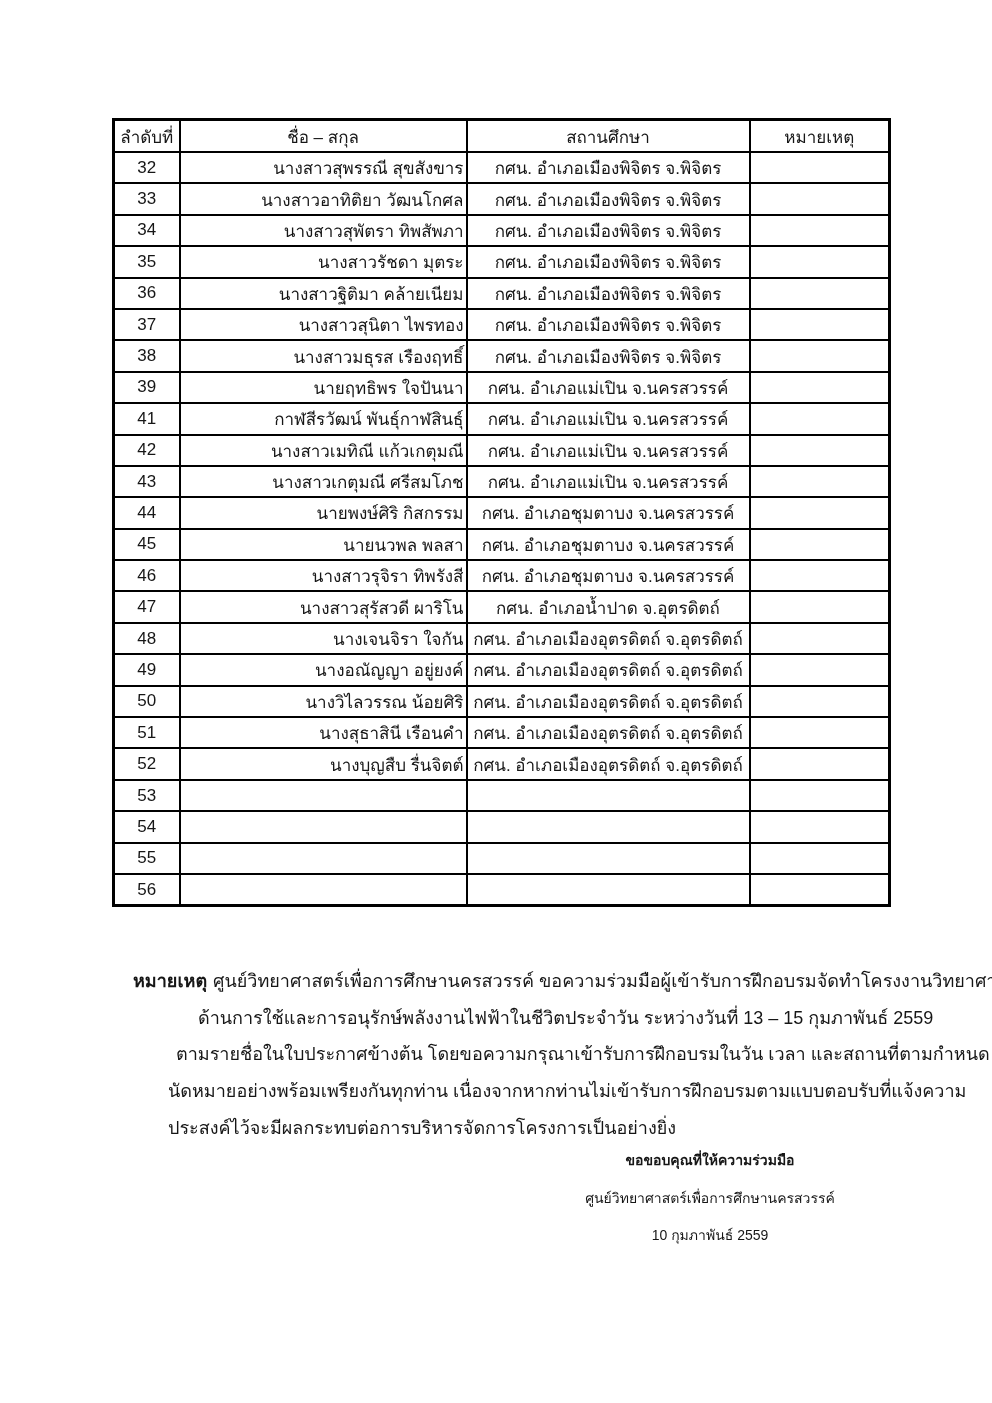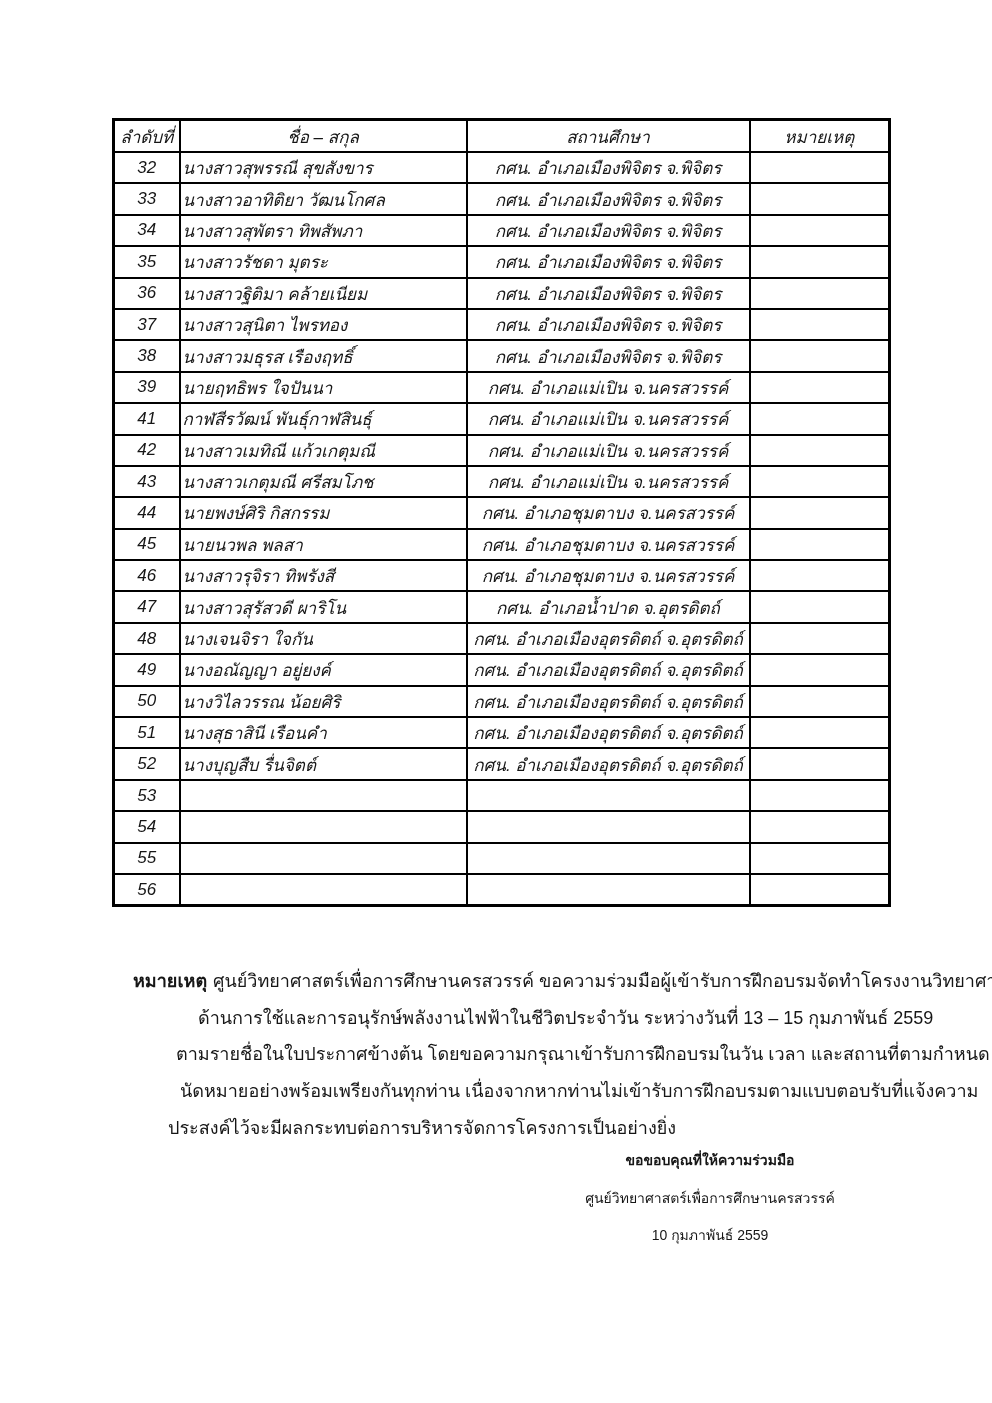--- a/index.html
+++ b/index.html
@@ -7,38 +7,37 @@
     width:992px;height:1403px;background:#ffffff;position:relative;
     font-family:"Liberation Sans","DejaVu Sans",sans-serif;
     color:#161616;
   }
   .page{position:absolute;inset:0;background:#fff;}
 
   table.roster{
     position:absolute;left:112px;top:118px;width:776px;
     border-collapse:collapse;table-layout:fixed;
     border:3px solid #000;
-    font-style:italic;
   }
   table.roster th, table.roster td{
     border:2px solid #000;
     font-weight:normal;
     font-size:17px;
     padding:0 2px;
     overflow:hidden;
     white-space:nowrap;
   }
   table.roster th{height:30px;text-align:center;}
   table.roster td{height:29.4px;}
   col.c-no{width:66px;}
   col.c-name{width:287px;}
   col.c-inst{width:283px;}
   col.c-remark{width:140px;}
   td.no{text-align:center;}
-  td.name{text-align:left;padding-left:10px;}
+  td.name{text-align:right;padding-left:10px;}
   td.inst{text-align:center;}
   td.remark{text-align:center;}
 
   .noteline{
     position:absolute;white-space:nowrap;font-size:18px;line-height:26px;
   }
   .bold{font-weight:bold;}
   .sig{
     position:absolute;white-space:nowrap;font-size:14px;line-height:26px;
     width:350px;text-align:center;
@@ -209,20 +208,20 @@
           <td class="inst"></td>
           <td class="remark"></td>
         </tr>
       </tbody>
   </table>
 
   <div class="noteline bold" style="left:133px;top:968px;">หมายเหตุ</div>
   <div class="noteline" style="left:213px;top:968px;">ศูนย์วิทยาศาสตร์เพื่อการศึกษานครสวรรค์ ขอความร่วมมือผู้เข้ารับการฝึกอบรมจัดทำโครงงานวิทยาศาสตร์</div>
   <div class="noteline" style="left:198px;top:1005px;">ด้านการใช้และการอนุรักษ์พลังงานไฟฟ้าในชีวิตประจำวัน ระหว่างวันที่  13 – 15  กุมภาพันธ์ 2559</div>
   <div class="noteline" style="left:176px;top:1041px;">ตามรายชื่อในใบประกาศข้างต้น โดยขอความกรุณาเข้ารับการฝึกอบรมในวัน เวลา และสถานที่ตามกำหนด</div>
-  <div class="noteline" style="left:180px;top:1078px;">นัดหมายอย่างพร้อมเพรียงกันทุกท่าน  เนื่องจากหากท่านไม่เข้ารับการฝึกอบรมตามแบบตอบรับที่แจ้งความ</div>
+  <div class="noteline" style="left:168px;top:1078px;">นัดหมายอย่างพร้อมเพรียงกันทุกท่าน  เนื่องจากหากท่านไม่เข้ารับการฝึกอบรมตามแบบตอบรับที่แจ้งความ</div>
   <div class="noteline" style="left:168px;top:1115px;">ประสงค์ไว้จะมีผลกระทบต่อการบริหารจัดการโครงการเป็นอย่างยิ่ง</div>
 
   <div class="sig bold" style="left:535px;top:1147px;">ขอขอบคุณที่ให้ความร่วมมือ</div>
   <div class="sig" style="left:535px;top:1185px;">ศูนย์วิทยาศาสตร์เพื่อการศึกษานครสวรรค์</div>
   <div class="sig" style="left:535px;top:1222px;">10  กุมภาพันธ์  2559</div>
 
 </div>
 
 </body></html>

